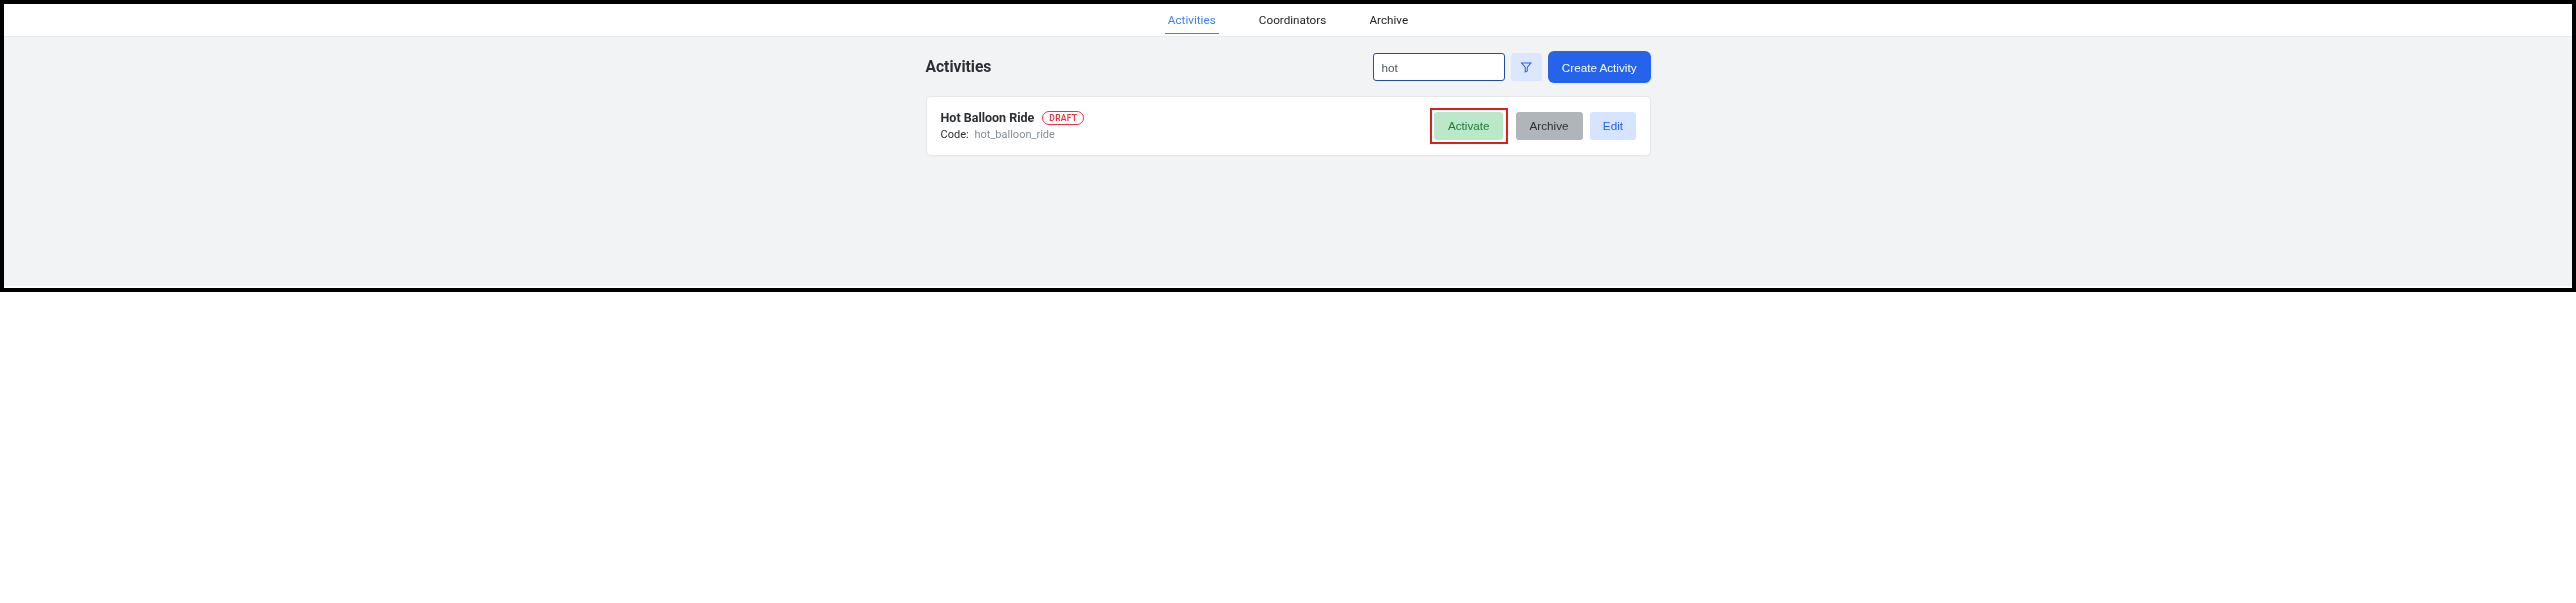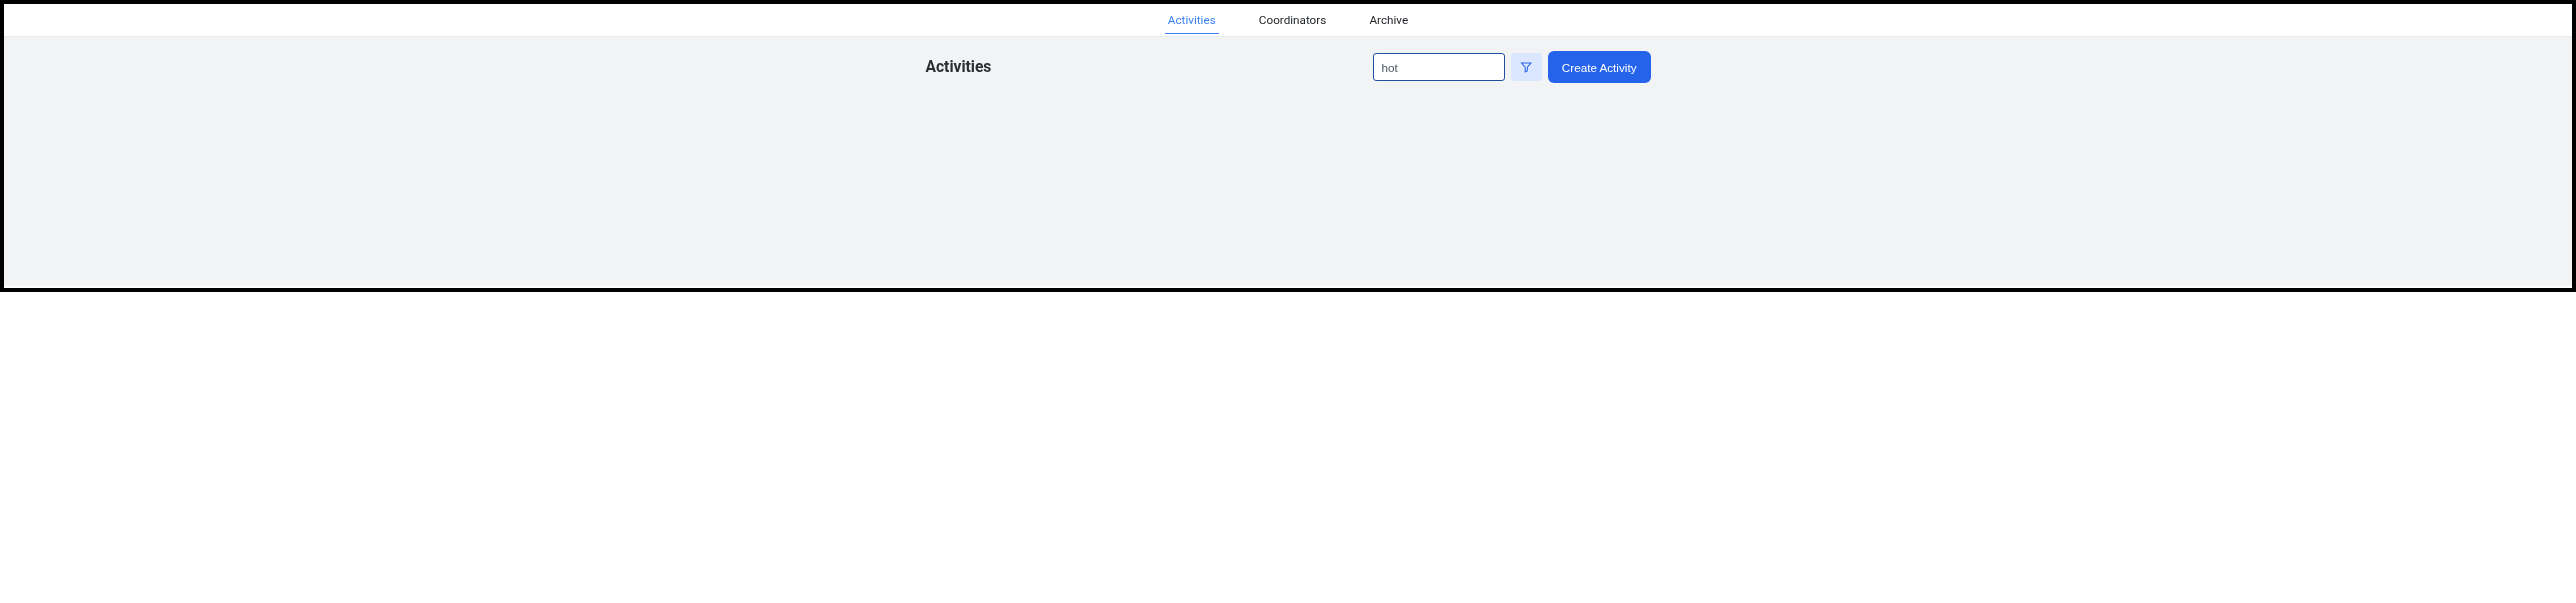--- a/index.html
+++ b/index.html
@@ -193,16 +193,35 @@
         <input class="search-input" type="text" value="hot" style="">
         <button class="filter-button">
           <svg viewBox="0 0 24 24">
               <polygon points="3 4 21 4 14 12 14 19 10 21 10 12 3 4"></polygon>
             </svg>
         </button>
         <button class="create-button">Create Activity</button>
       </div>
     </div>
 
+    <div class="card">
+      <div class="card-left">
+        <div class="title-row">
+          <span class="item-title">Hot Balloon Ride</span>
+          <span class="draft-badge">DRAFT</span>
+        </div>
+        <div class="code-row">
+          <span class="code-label">Code:</span>
+          <span class="code-value">hot_balloon_ride</span>
+        </div>
+      </div>
+      <div class="card-actions">
+        <span class="highlight-box">
+          <button class="btn btn-activate">Activate</button>
+        </span>
+        <button class="btn btn-archive">Archive</button>
+        <button class="btn btn-edit">Edit</button>
+      </div>
+    </div>
 
   </div>
 </div>
 
 
 </body></html>

